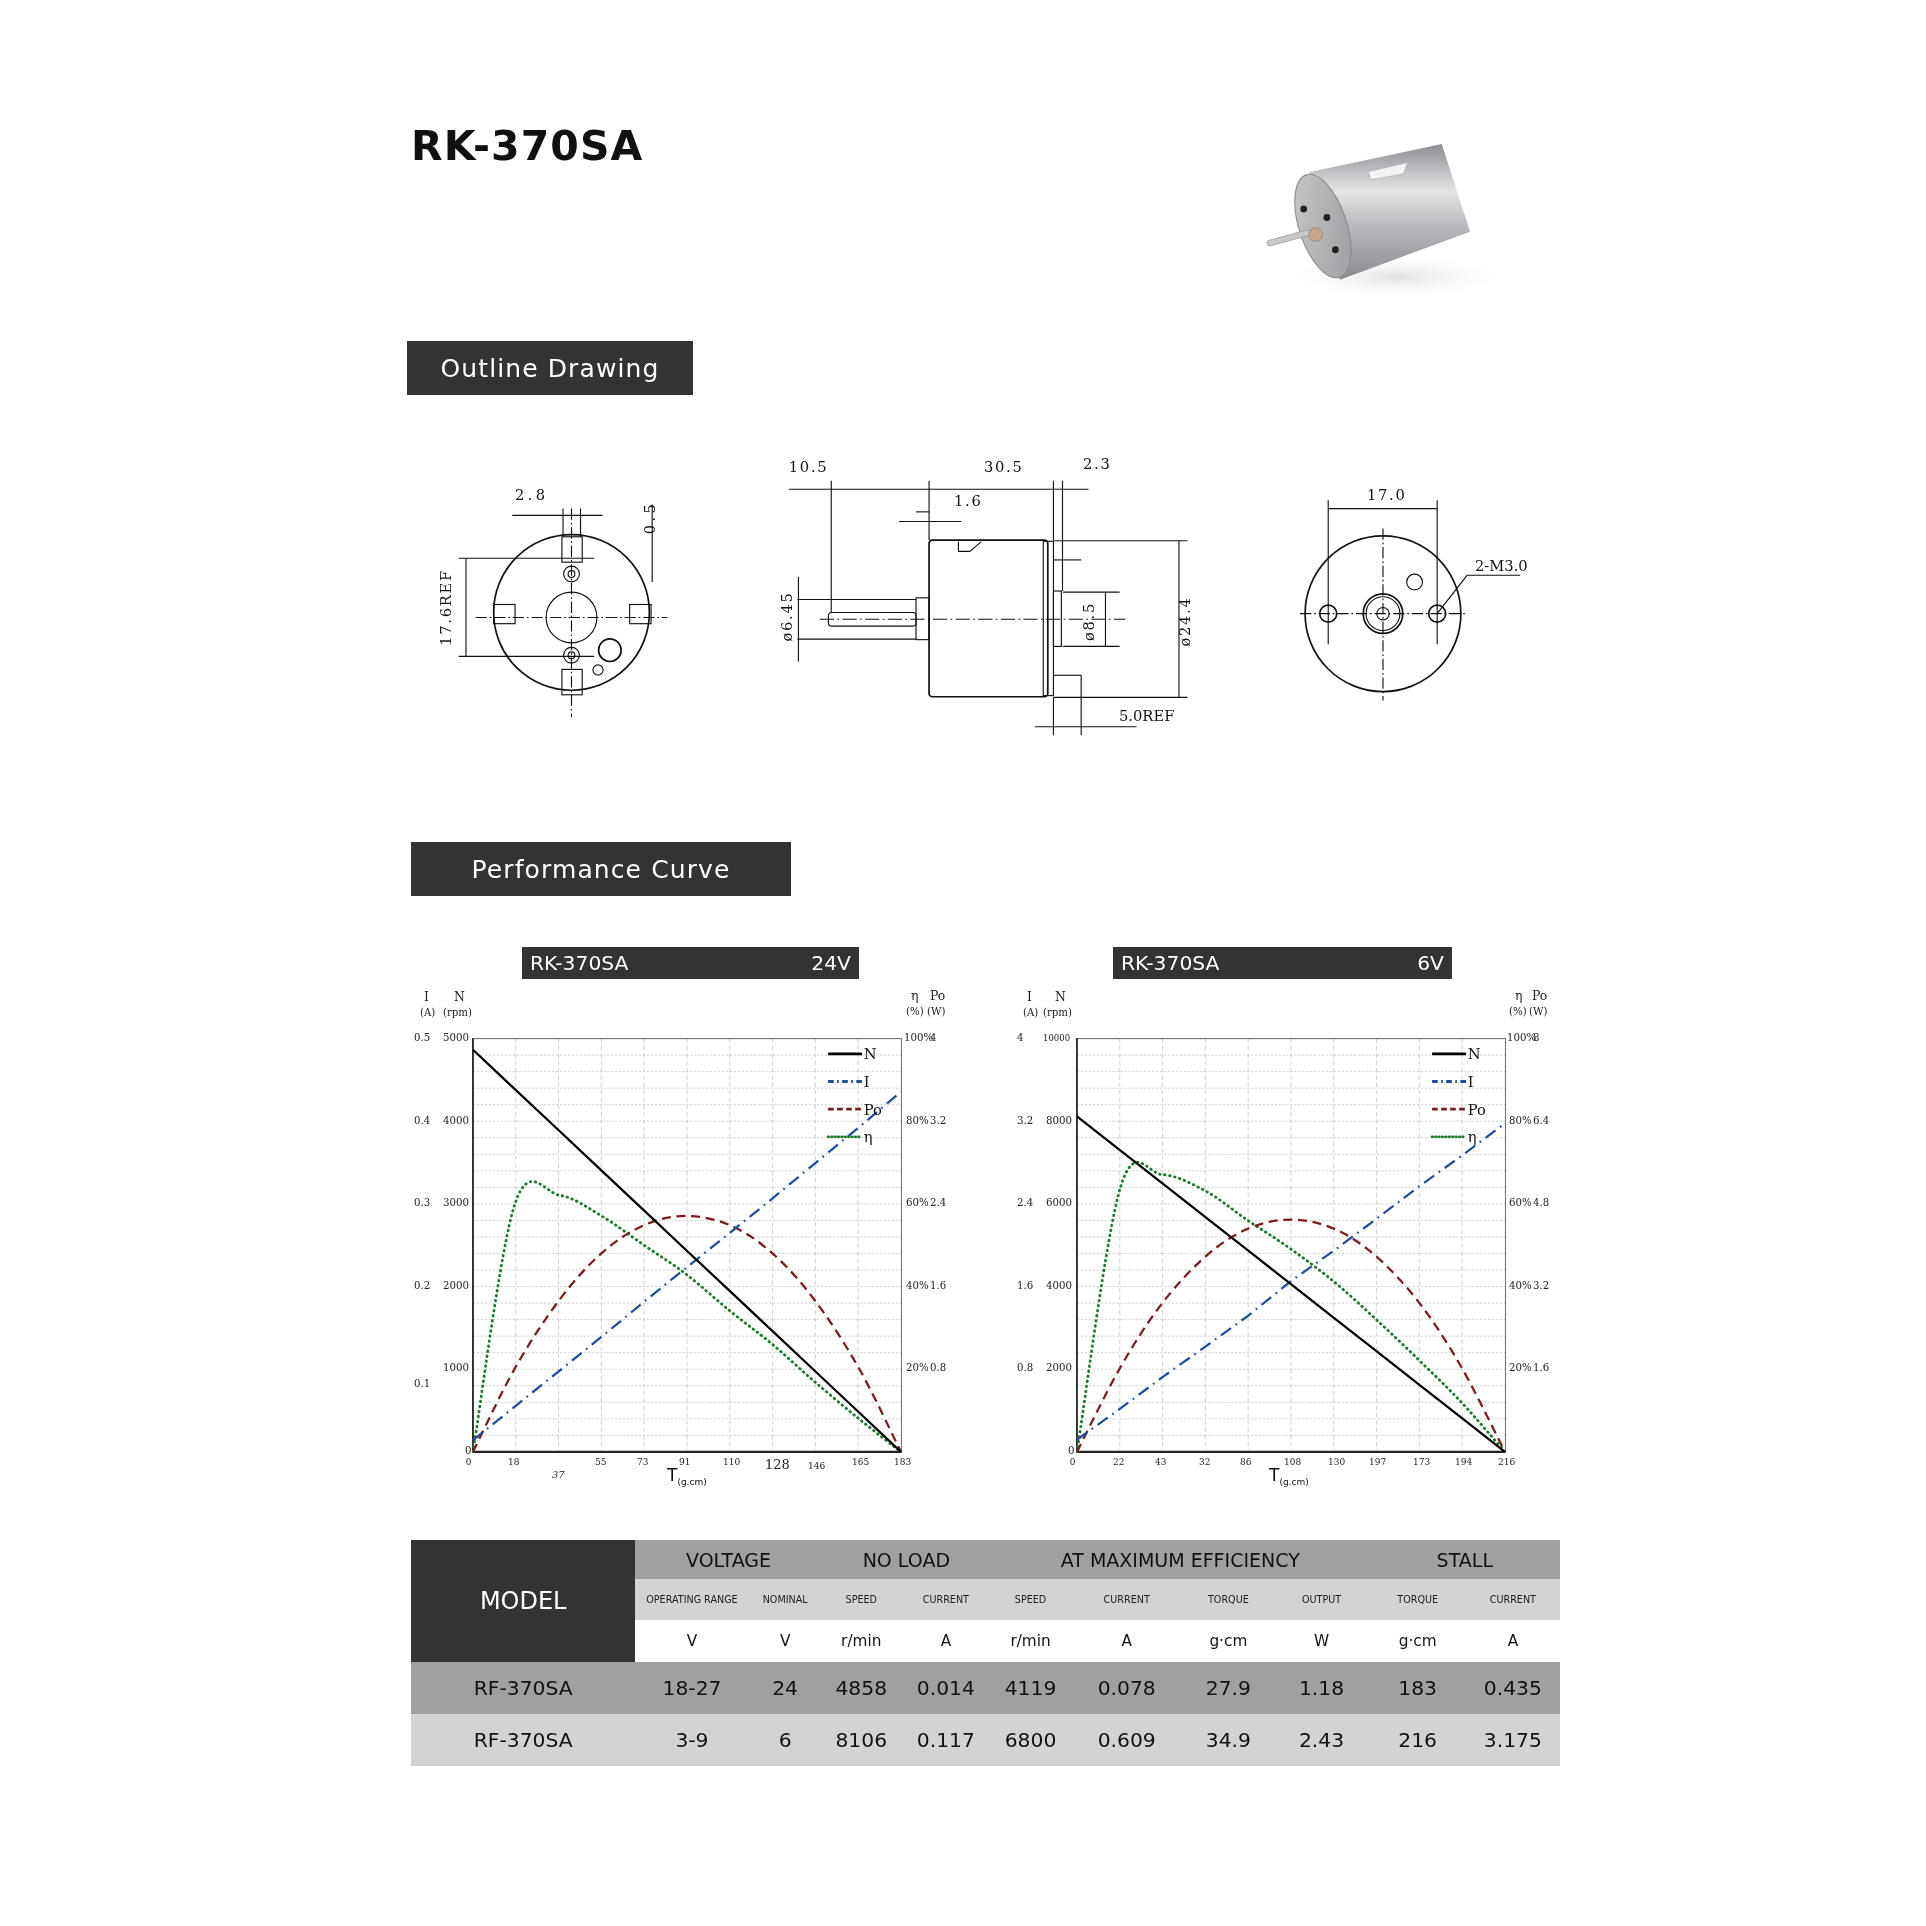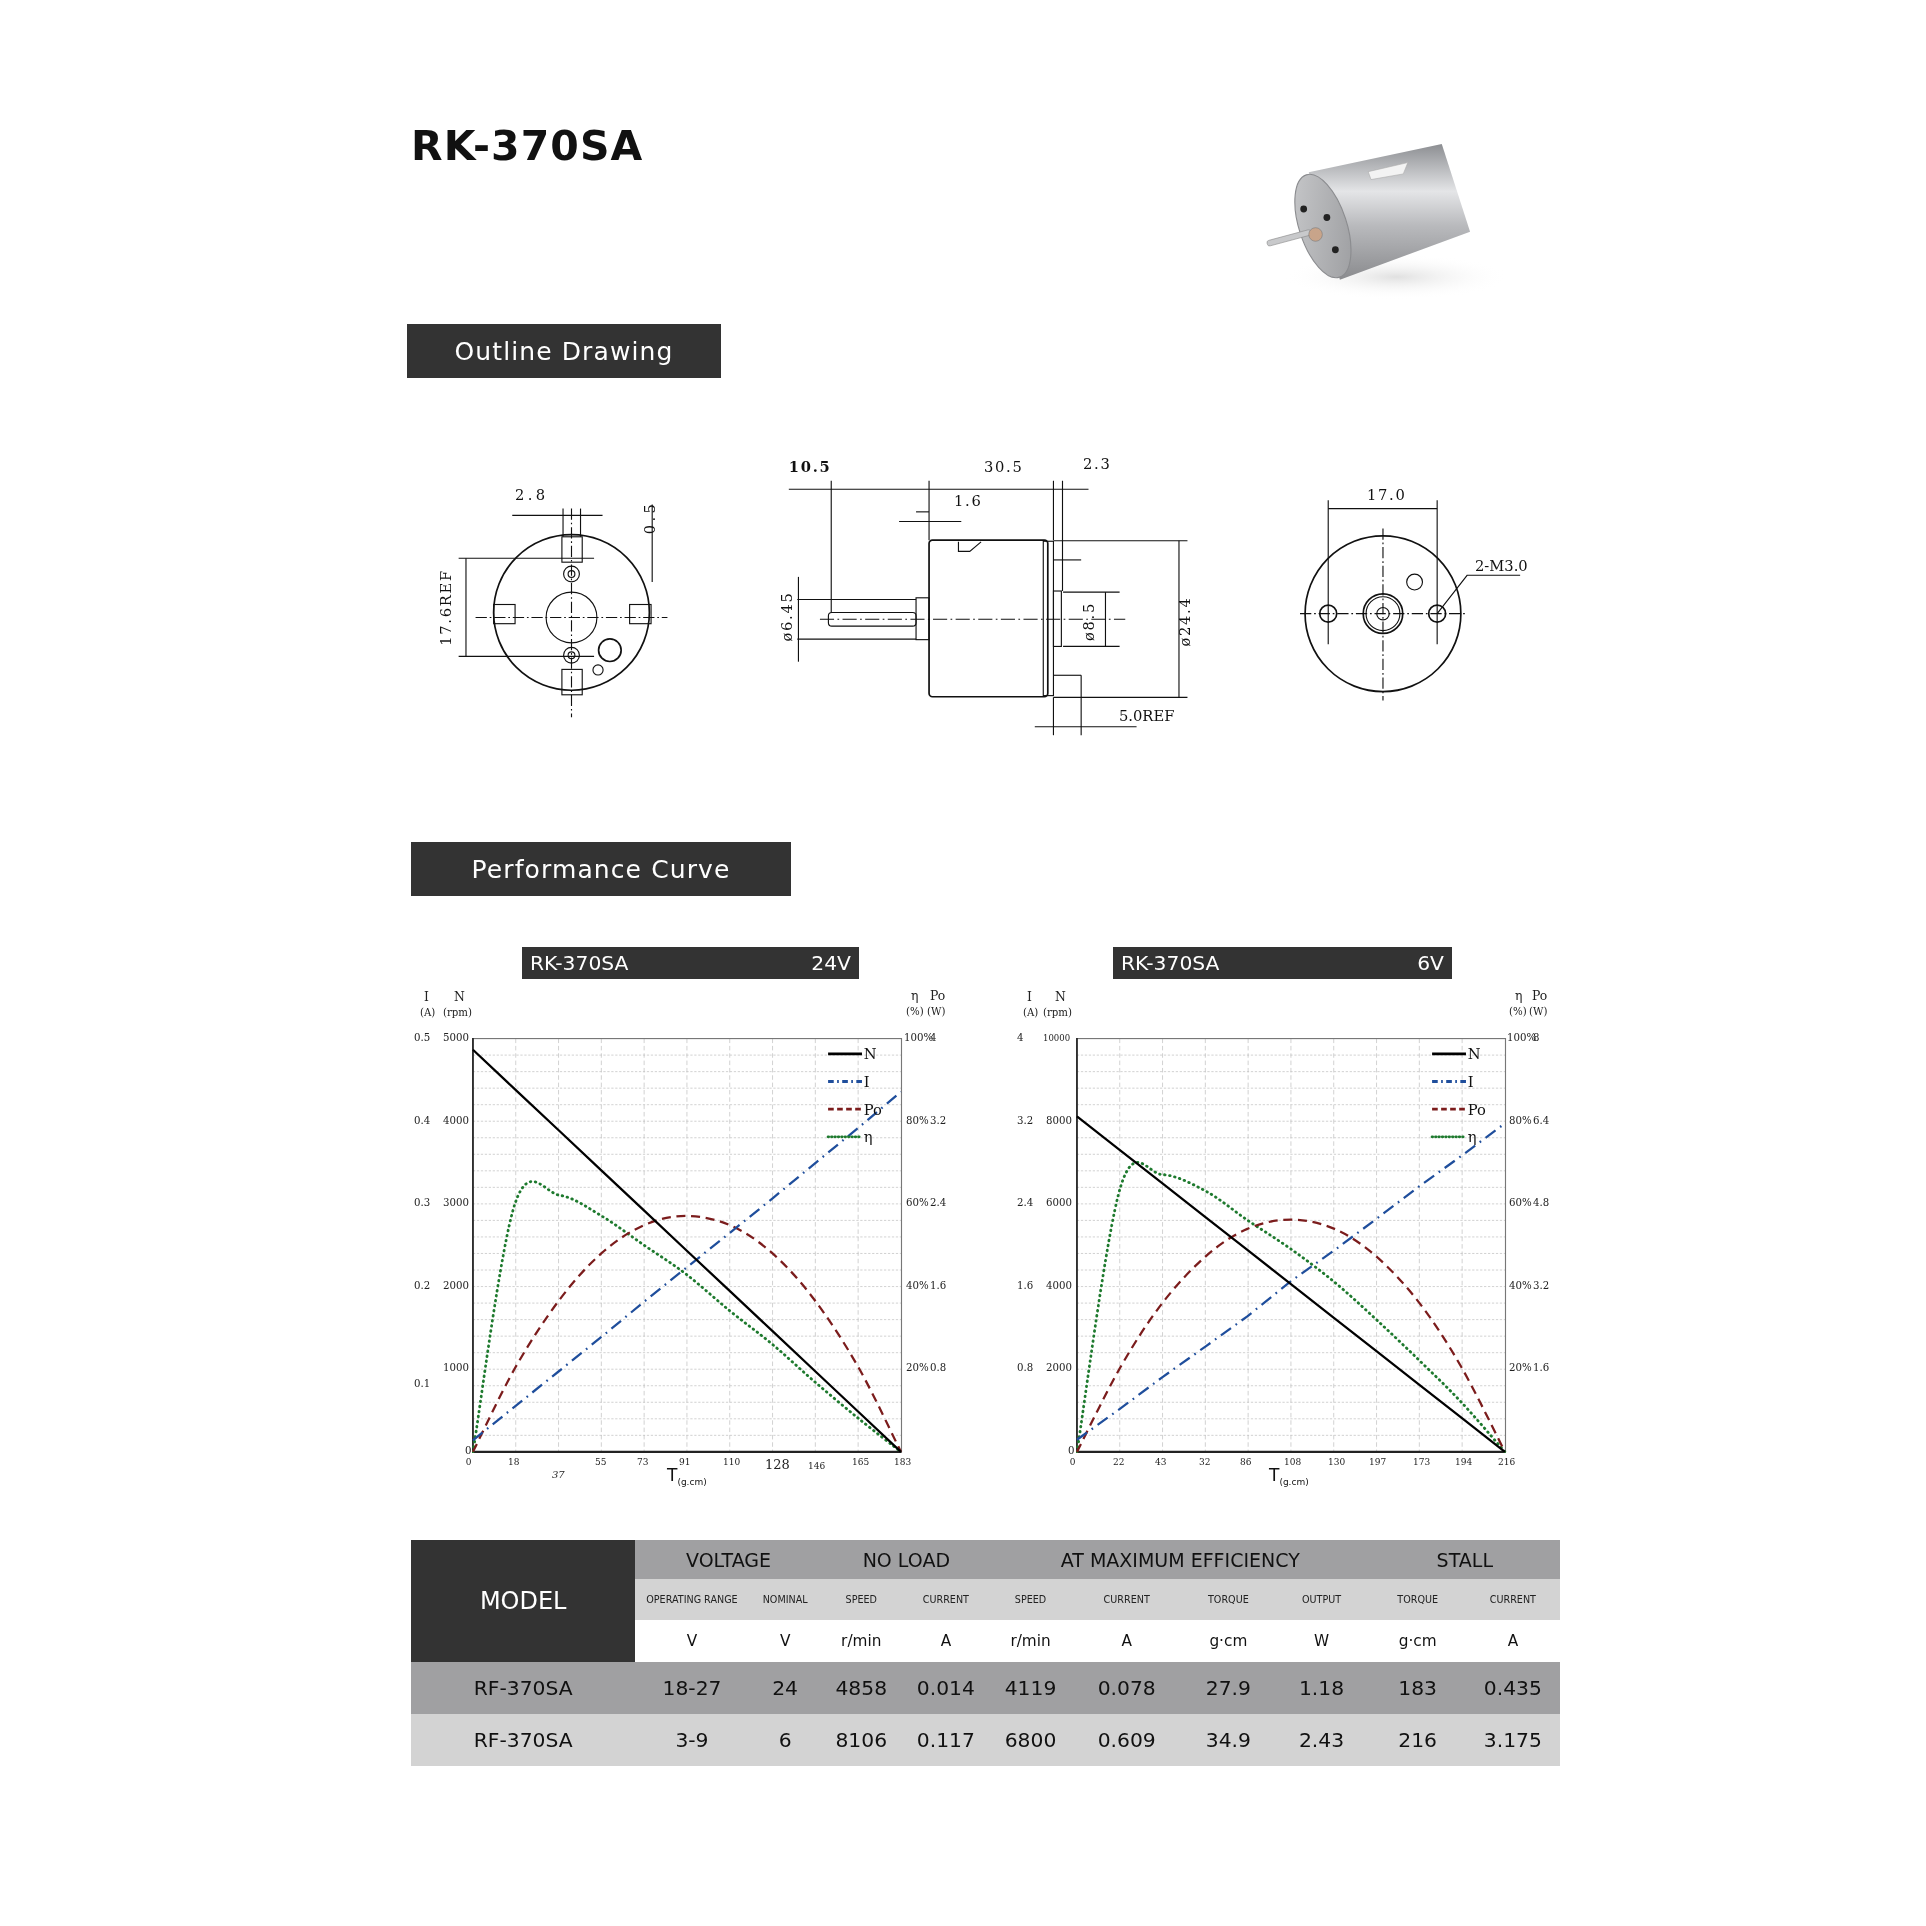--- a/index.html
+++ b/index.html
@@ -48,21 +48,21 @@
     <ellipse cx="120" cy="180" rx="42" ry="95" transform="rotate(-18 120 180)" fill="url(#face)" stroke="#8b8c8f" stroke-width="2"></ellipse>
     <polygon points="200,84 270,68 262,88 205,98" fill="#f3f3f3" stroke="#aaa"></polygon>
     <rect x="20" y="196" width="80" height="10" rx="4" transform="rotate(-15 60 200)" fill="#c8c9cb" stroke="#888"></rect>
     <circle cx="107" cy="195" r="12" fill="#c8a48a" stroke="#777"></circle>
     <circle cx="86" cy="150" r="6" fill="#222"></circle>
     <circle cx="127" cy="165" r="6" fill="#222"></circle>
     <circle cx="142" cy="222" r="6" fill="#222"></circle>
   </svg>
 </div>
 
-<div class="abs banner" style="left:407px;top:324px;width:314px;height:54px;">Outline Drawing</div>
+<div class="abs banner" style="left:407px;top:341px;width:286px;height:54px;">Outline Drawing</div>
 
 <div class="abs" style="left:430px;top:486px;width:283px;height:237px;">
   <svg width="283" height="237" viewBox="0 0 500 420" fill="none" stroke="#111" stroke-width="2">
     <circle cx="250" cy="224" r="138" stroke-width="3"></circle>
     <circle cx="250" cy="233" r="45"></circle>
     <line x1="80" y1="233" x2="420" y2="233" stroke-dasharray="20 5 3 5"></line>
     <line x1="250" y1="40" x2="250" y2="410" stroke-dasharray="20 5 3 5"></line>
     <rect x="233" y="90" width="36" height="45"></rect>
     <rect x="233" y="325" width="36" height="45"></rect>
     <rect x="112" y="210" width="38" height="34"></rect>
@@ -110,21 +110,21 @@
     <line x1="490" y1="237" x2="590" y2="237"></line>
     <line x1="490" y1="333" x2="590" y2="333"></line>
     <line x1="565" y1="237" x2="565" y2="333"></line>
     <line x1="473" y1="146" x2="710" y2="146"></line>
     <line x1="473" y1="423" x2="710" y2="423"></line>
     <line x1="695" y1="146" x2="695" y2="423"></line>
     <line x1="473" y1="423" x2="473" y2="490"></line>
     <line x1="522" y1="384" x2="522" y2="490"></line>
     <line x1="440" y1="475" x2="620" y2="475"></line>
   </svg>
-  <div class="abs" style="left:2.8px;top:0px;font-family:'DejaVu Serif',serif;font-size:14.7px;letter-spacing:1.7px;font-weight:bold;">10.5</div>
+  <div class="abs" style="left:2.8px;top:0px;font-family:'DejaVu Serif',serif;font-size:14.7px;letter-spacing:1.7px;">10.5</div>
   <div class="abs" style="left:198px;top:0px;font-family:'DejaVu Serif',serif;font-size:14.7px;letter-spacing:1.7px;">30.5</div>
   <div class="abs" style="left:297px;top:-2.8px;font-family:'DejaVu Serif',serif;font-size:14.7px;letter-spacing:1.7px;">2.3</div>
   <div class="abs" style="left:168px;top:34px;font-family:'DejaVu Serif',serif;font-size:14.7px;letter-spacing:1.7px;">1.6</div>
   <div class="abs" style="left:-25.4px;top:150px;font-family:'DejaVu Serif',serif;font-size:14.7px;letter-spacing:1.7px;transform:rotate(-90deg);">ø6.45</div>
   <div class="abs" style="left:283px;top:155px;font-family:'DejaVu Serif',serif;font-size:14.7px;letter-spacing:1.7px;transform:rotate(-90deg);">ø8.5</div>
   <div class="abs" style="left:373px;top:155px;font-family:'DejaVu Serif',serif;font-size:14.7px;letter-spacing:1.7px;transform:rotate(-90deg);">ø24.4</div>
   <div class="abs" style="left:333px;top:249px;font-family:'DejaVu Serif',serif;font-size:14.7px;">5.0REF</div>
 </div>
 
 <div class="abs" style="left:1300px;top:486px;width:254px;height:226px;">

